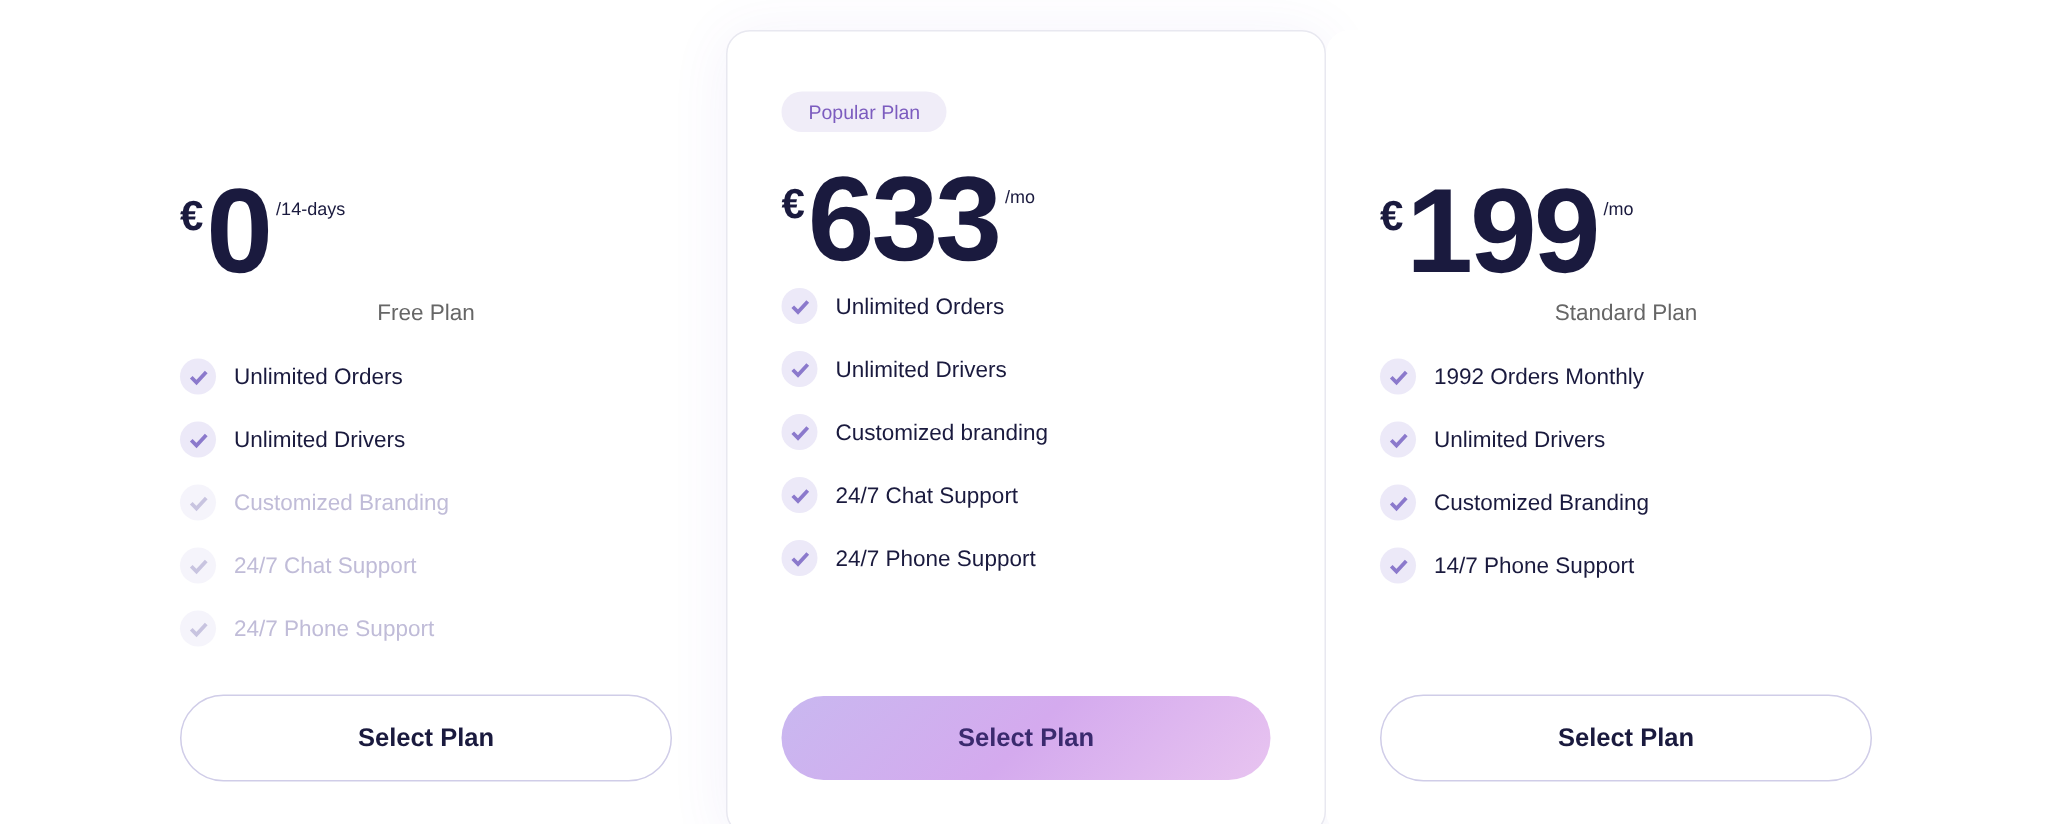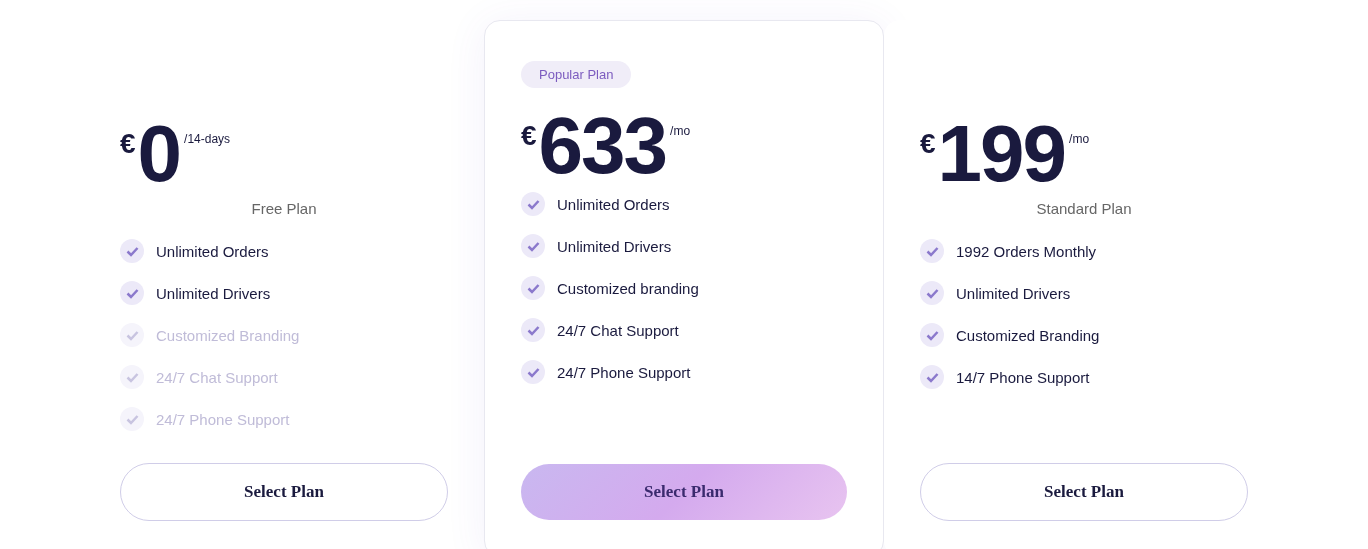--- a/index.html
+++ b/index.html
@@ -125,21 +125,20 @@
     }
     .select-btn {
       width: 100%;
       padding: 18px;
       border-radius: 40px;
       font-size: 17px;
       font-weight: 600;
       cursor: pointer;
       border: none;
       transition: all 0.2s;
-      font-family: Liberation Serif, serif;
     }
     .select-btn.outline {
       background: #fff;
       border: 1.5px solid #d0cde8;
       color: #1a1a3e;
     }
     .select-btn.gradient {
       background: linear-gradient(135deg, #c9b8f0 0%, #d4aaee 50%, #e8c4f0 100%);
       color: #3a2a6e;
       border: none;

